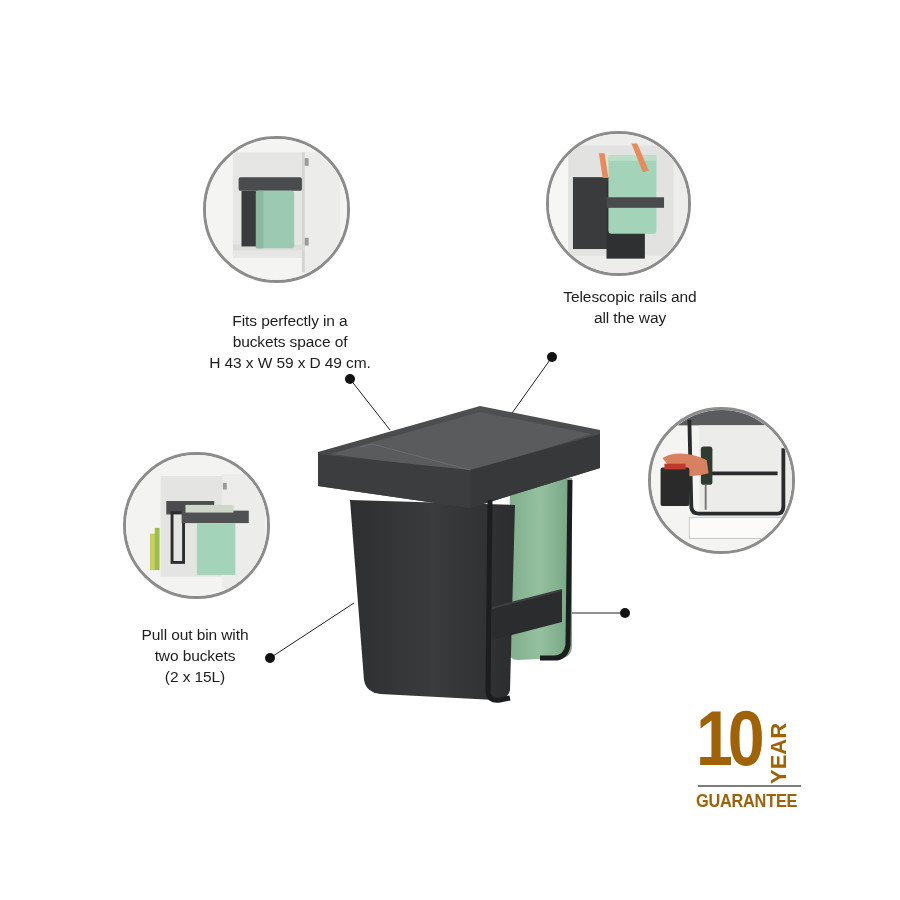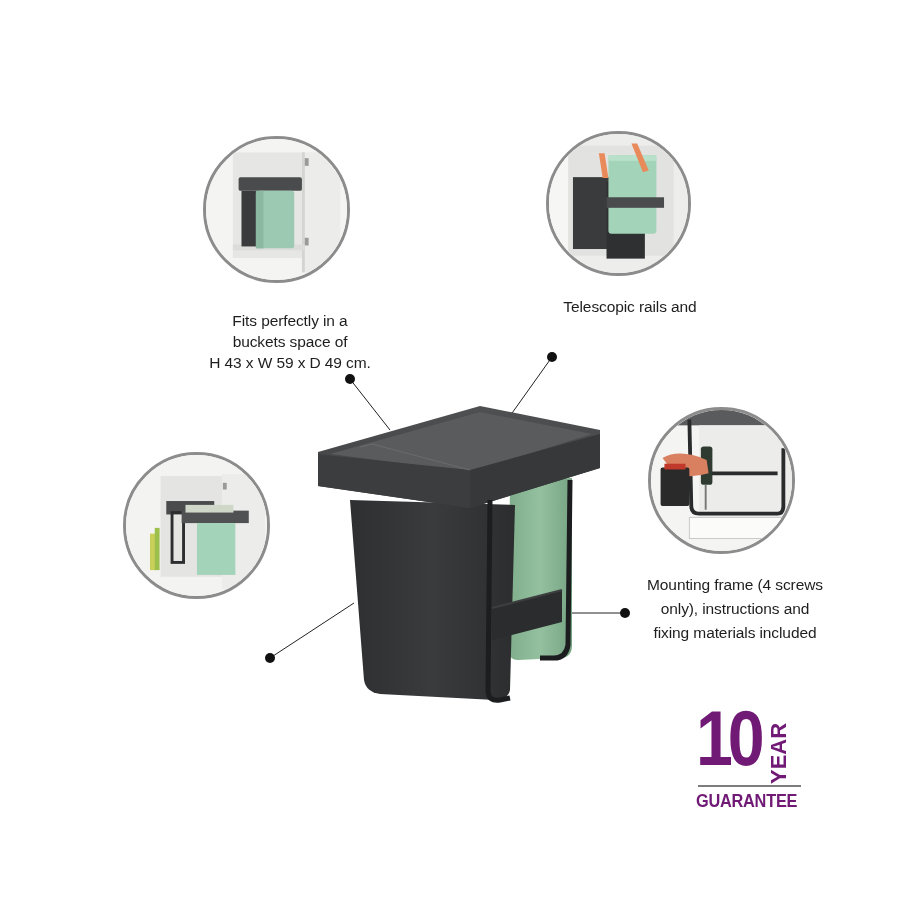--- a/index.html
+++ b/index.html
@@ -4,21 +4,21 @@
 <style>
   html,body{margin:0;padding:0;background:#fff;}
   body{width:900px;height:900px;position:relative;overflow:hidden;font-family:"Liberation Sans",sans-serif;}
   .canvas{position:absolute;left:0;top:0;width:900px;height:660px;}
   .inset{position:absolute;border-radius:50%;border:3px solid #8c8c8c;overflow:hidden;background:#f2f2f0;box-sizing:border-box;}
   .inset svg{width:100%;height:100%;display:block;}
   .caption{position:absolute;text-align:center;color:#1e1e1e;font-size:15.5px;line-height:21px;font-family:"Liberation Sans",sans-serif;letter-spacing:-0.1px;}
   .caption span{display:block;white-space:nowrap;}
   .lines{position:absolute;left:0;top:0;width:900px;height:900px;pointer-events:none;}
   .product{position:absolute;left:300px;top:390px;width:320px;height:330px;}
-  .guarantee{position:absolute;left:696px;top:708px;width:110px;height:110px;color:#701a75;}
+  .guarantee{position:absolute;left:696px;top:708px;width:110px;height:110px;color:#a16207;}
   .g-num{position:absolute;left:0;top:-10px;font-size:78px;font-weight:bold;letter-spacing:-6px;line-height:80px;font-family:"Liberation Sans",sans-serif;transform:scaleX(0.85);transform-origin:left top;}
   .g-year{position:absolute;left:72px;top:4px;font-size:22px;font-weight:bold;font-family:"Liberation Sans",sans-serif;transform:rotate(-90deg) translate(-72px,0);transform-origin:left top;letter-spacing:0px;white-space:nowrap;line-height:22px;}
   .g-rule{position:absolute;left:2px;top:77px;width:103px;height:2px;background:#7d7d7d;}
   .g-word{position:absolute;left:0;top:82px;font-size:19px;font-weight:bold;font-family:"Liberation Sans",sans-serif;transform:scaleX(0.86);transform-origin:left top;white-space:nowrap;letter-spacing:-0.3px;}
 </style>
 </head>
 <body>
 
 <div class="canvas">
 
@@ -95,30 +95,31 @@
       <rect x="14" y="56" width="22" height="6" fill="#c0392b"></rect>
     </svg>
   </div>
 
   <div class="caption" style="left:190px;top:310px;width:200px;">
     <span>Fits perfectly in a</span>
     <span>buckets space of</span>
     <span>H 43 x W 59 x D 49 cm.</span>
   </div>
 
-  <div class="caption" style="left:530px;top:296px;width:200px;">
+  <div class="caption" style="left:530px;top:286px;width:200px;">
     <span>Telescopic rails and</span>
+    <span>all the way</span>
   </div>
 
-  <div class="caption" style="left:632px;top:573px;width:206px;line-height:24px;">
-    <span>Mounting frame (4 screws</span>
-    <span>only), instructions and</span>
-    <span>fixing materials included</span>
+
+  <div class="caption" style="left:120px;top:624px;width:150px;">
+    <span>Pull out bin with</span>
+    <span>two buckets</span>
+    <span>(2 x 15L)</span>
   </div>
-
 
   <div class="product">
     <svg viewBox="0 0 320 330" width="320" height="330">
       <defs>
         <linearGradient id="bodyG" x1="0" x2="1" y1="0" y2="0">
           <stop offset="0" stop-color="#2e2f31"></stop>
           <stop offset="0.5" stop-color="#3a3b3d"></stop>
           <stop offset="1" stop-color="#2c2d2f"></stop>
         </linearGradient>
         <linearGradient id="greenG" x1="0" x2="1" y1="0" y2="0">

